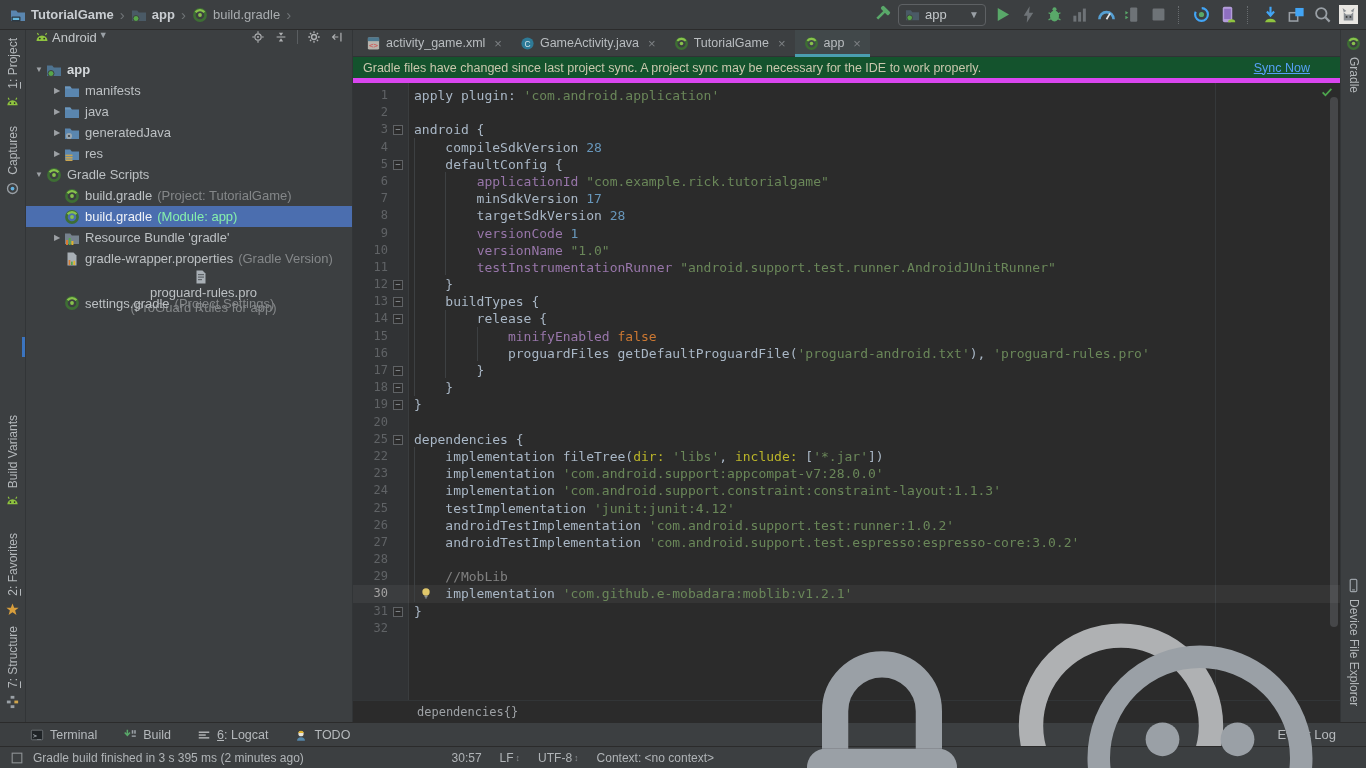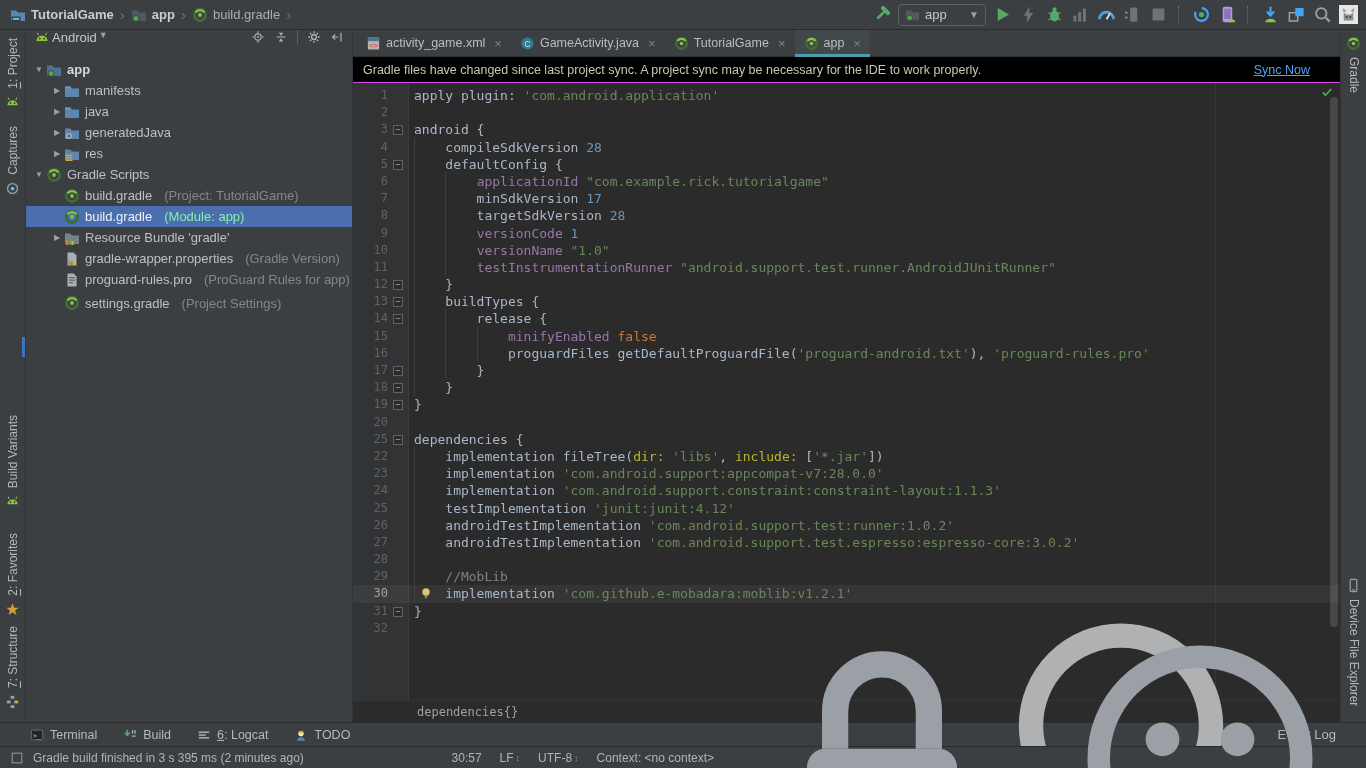--- a/index.html
+++ b/index.html
@@ -44,34 +44,34 @@
   .pp-icons{margin-left:auto;display:flex;gap:9px;align-items:center}
   .pp-icons .ic14{width:14px;height:14px}
   .pp-sep{width:1px;height:14px;background:#5a5e61}
   .tree{padding-top:3px}
   .trow{height:21px;display:flex;align-items:center}
   .trow.selected{background:#4b6eaf}
   .t-arrow{width:14px;flex:none;text-align:center;font-size:8px;color:#9da1a5}
   .t-icon{width:16px;height:16px;flex:none}
   .t-label{margin-left:5px;color:#bcc0c3;white-space:pre}
   .trow.bold .t-label{font-weight:bold;color:#d4d8db}
-  .t-ann{margin-left:12px;color:#848789;white-space:pre}
+  .t-ann{margin-left:5px;color:#848789;white-space:pre}
   .trow.selected .t-label{color:#eef1f6}
   .trow.selected .t-ann{color:#86efac}
 
   
   #editor-col{position:absolute;left:353px;top:30px;width:987px;height:692px}
   .tabs{height:27px;box-sizing:border-box;display:flex;border-bottom:1px solid #2f3234;padding-left:4px;background:#3c3f41}
   .tab{display:flex;align-items:center;gap:5px;padding:0 9px;position:relative;color:#b9bdc0;font-size:12.5px}
   .tab .ic15{width:15px;height:15px}
   .tab .x{color:#7d8184;margin-left:4px;font-size:13px;line-height:1}
   .tab.active{background:#41484a}
   .tab.active::after{content:"";position:absolute;left:0;right:0;bottom:-1px;height:3px;background:#4a9eb0}
-  .banner{height:26px;box-sizing:border-box;background:#000000;display:flex;align-items:center;
-          padding:0 10px;color:#c9c7ad;font-size:12.5px;border-bottom:1px solid #d946ef}
+  .banner{height:26px;box-sizing:border-box;background:#14532d;display:flex;align-items:center;
+          padding:0 10px;color:#c9c7ad;font-size:12.5px;border-bottom:5px solid #d946ef}
   .banner a{margin-left:auto;color:#56a0f5;text-decoration:underline;padding-right:20px;cursor:pointer}
   .code-area{position:absolute;top:53px;bottom:22px;left:0;right:0;background:#2b2b2b;overflow:hidden}
   .gutterbg{position:absolute;left:0;top:0;bottom:0;width:55px;background:#313335;border-right:1px solid #3a3d3f}
   .wrapguide{position:absolute;top:0;bottom:0;left:862px;width:1px;background:#35383a}
   .curline{position:absolute;left:0;right:0;top:502px;height:18px;background:rgba(255,255,255,.05)}
   .lines{position:absolute;top:4px;left:0;right:0;font-family:"DejaVu Sans Mono",monospace;
          font-size:13px;line-height:17.2px}
   .cl{height:17.2px;display:flex;white-space:pre;position:relative}
   .ln{width:35px;text-align:right;color:#606366;font-size:12px;flex:none}
   .foldc{width:20px;flex:none;position:relative}
@@ -451,21 +451,21 @@
           <svg viewBox="0 0 16 16" width="100%" height="100%" xmlns="http://www.w3.org/2000/svg">
             <path d="M3.5 1.5h6l3 3V14.5h-9Z" fill="#a8afb5"></path>
             <rect x="4.6" y="9" width="1.7" height="5" fill="#d77b32"></rect>
             <rect x="7" y="10.6" width="1.7" height="3.4" fill="#57a64a"></rect>
             <rect x="9.4" y="9.8" width="1.7" height="4.2" fill="#e0b32c"></rect>
           </svg>
         </span>
         <span class="t-label">gradle-wrapper.properties</span>
         <span class="t-ann">(Gradle Version)</span>
       </div>
-      <div class="trow" style="padding-left: 24px;">
+      <div class="trow" style="padding-left: 24px; flex-direction: column;">
         <span class="t-arrow"></span>
         <span class="t-icon">
           <svg viewBox="0 0 16 16" width="100%" height="100%" xmlns="http://www.w3.org/2000/svg">
             <path d="M3.5 1.5h6l3 3V14.5h-9Z" fill="#a8afb5"></path>
             <rect x="5" y="5" width="6" height="1.2" fill="#5f6468"></rect>
             <rect x="5" y="7.5" width="6" height="1.2" fill="#5f6468"></rect>
             <rect x="5" y="10" width="4" height="1.2" fill="#5f6468"></rect>
           </svg>
         </span>
         <span class="t-label">proguard-rules.pro</span>

